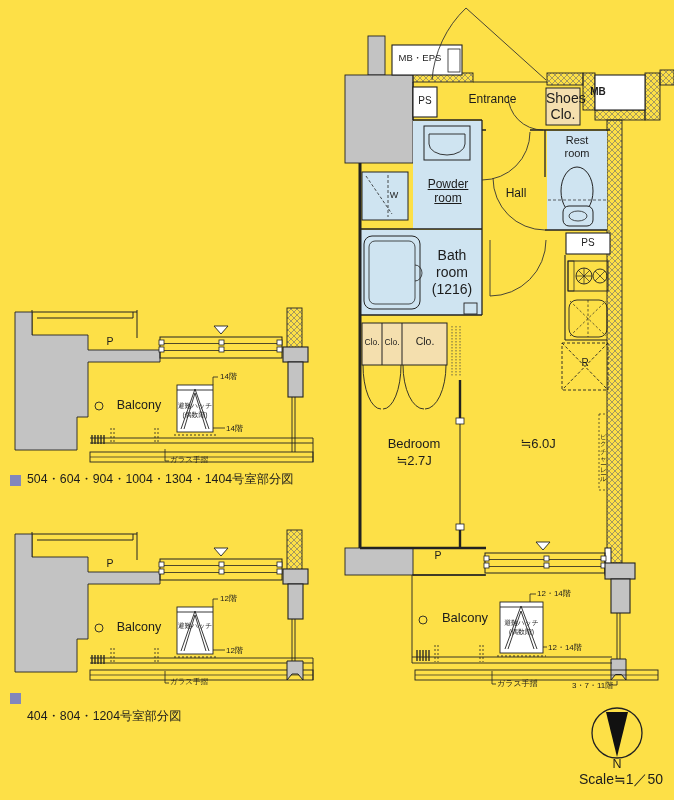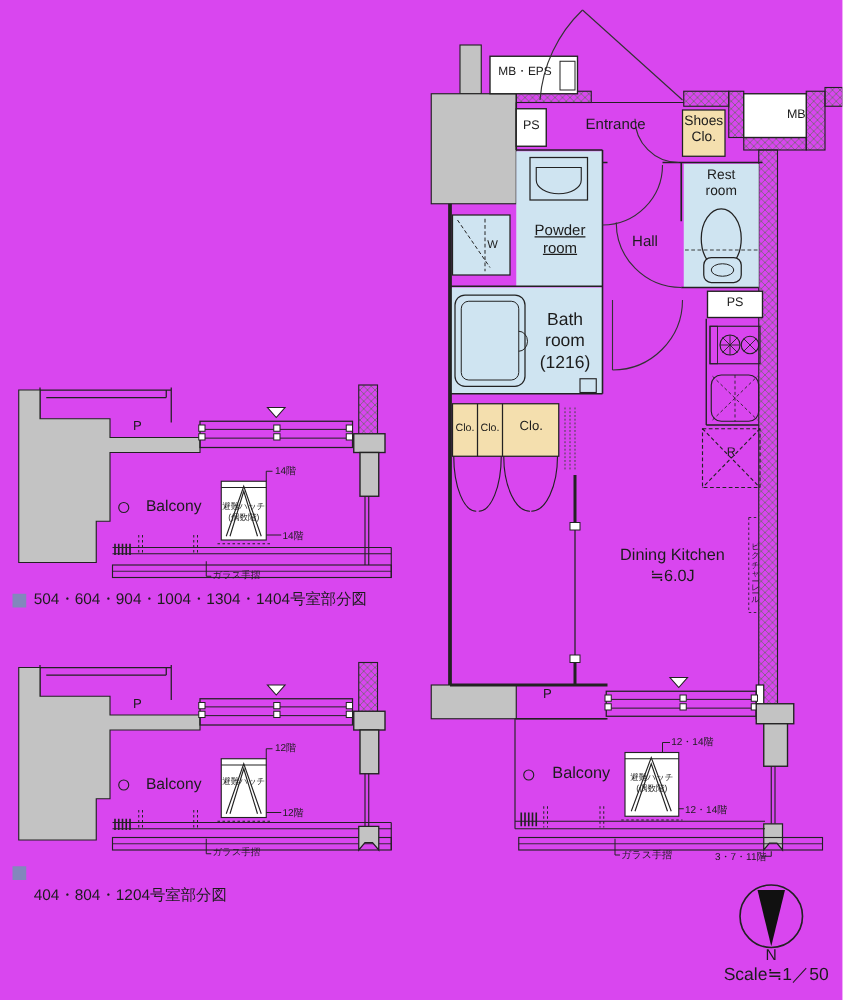--- a/index.html
+++ b/index.html
@@ -1,16 +1,16 @@
 <!DOCTYPE html>
 <html><head>
 <meta charset="utf-8">
 <style>
   html,body{margin:0;padding:0;background:#fff;}
-  #stage{position:relative;width:674px;height:800px;background:#d946ef;overflow:hidden;
+  #stage{position:relative;width:674px;height:800px;background:#fde047;overflow:hidden;
          font-family:"Liberation Sans","DejaVu Sans",sans-serif;}
   svg{position:absolute;left:0;top:0;}
   .lbl{position:absolute;color:#1c1c1c;text-align:center;line-height:1.14;white-space:nowrap;}
   .lbl span{display:block;}
   .left{text-align:left;}
   .vtext{writing-mode:vertical-rl;letter-spacing:1px;white-space:normal;}
   .bullet{position:absolute;width:11px;height:11px;background:#8287bc;}
 </style>
 </head>
 <body>
@@ -266,47 +266,50 @@
 
   <g>
     <circle cx="617" cy="733" r="25" fill="none" stroke="#222" stroke-width="1.3"></circle>
     <path d="M606,712 H628 L617,757 Z" fill="#111"></path>
   </g>
 </svg>
 
 <div class="lbl" style="left:392px;top:53px;width:56px;font-size:9.5px;">MB・EPS</div>
 <div class="lbl" style="left:413px;top:95px;width:24px;font-size:10px;">PS</div>
 <div class="lbl" style="left:450px;top:93px;width:85px;font-size:12px;">Entrance</div>
-<div class="lbl" style="left:546px;top:91px;width:34px;font-size:11px;">
+<div class="lbl" style="left:546px;top:91px;width:34px;font-size:14px;">
   <span>Shoes</span>
       <span>Clo.</span>
 </div>
-<div class="lbl" style="left:623px;top:86px;width:28px;font-size:10px;">MB</div>
+<div class="lbl" style="left:584px;top:86px;width:28px;font-size:10px;font-weight:bold;">MB</div>
 <div class="lbl" style="left:549px;top:134px;width:56px;font-size:11px;">
   <span>Rest</span>
       <span>room</span>
 </div>
 <div class="lbl" style="left:415px;top:178px;width:66px;font-size:12px;text-decoration:underline;">
   <span>Powder</span>
       <span>room</span>
 </div>
 <div class="lbl" style="left:384px;top:190px;width:20px;font-size:9px;">W</div>
 <div class="lbl" style="left:492px;top:187px;width:48px;font-size:12px;">Hall</div>
 <div class="lbl" style="left:422px;top:247px;width:60px;font-size:14px;line-height:1.2;">
   <span>Bath</span>
       <span>room</span>
       <span>(1216)</span>
 </div>
 <div class="lbl" style="left:566px;top:237px;width:44px;font-size:10px;">PS</div>
 <div class="lbl" style="left:576px;top:357px;width:18px;font-size:10px;">R</div>
 <div class="lbl" style="left:362px;top:338px;width:20px;font-size:8.5px;">Clo.</div>
 <div class="lbl" style="left:382px;top:338px;width:20px;font-size:8.5px;">Clo.</div>
 <div class="lbl" style="left:403px;top:336px;width:44px;font-size:10.5px;">Clo.</div>
+<div class="lbl" style="left:368px;top:436px;width:92px;font-size:13px;line-height:1.3;">
+  <span>Bedroom</span>
+      <span>≒2.7J</span>
+</div>
 <div class="lbl" style="left:466px;top:436px;width:144px;font-size:13px;line-height:1.3;">
-  <span>Dining Kitchen</span>
       <span>≒6.0J</span>
 </div>
 <div class="lbl vtext" style="left:600px;top:415px;height:78px;font-size:6.5px;">ピクチャーレール</div>
 <div class="lbl" style="left:428px;top:550px;width:20px;font-size:10.5px;">P</div>
 <div class="lbl" style="left:434px;top:611px;width:62px;font-size:13px;">Balcony</div>
 <div class="lbl" style="left:500px;top:618px;width:43px;font-size:6.8px;line-height:1.35;">
   <span>避難ハッチ</span>
       <span>(偶数階)</span>
 </div>
 <div class="lbl left" style="left:537px;top:589px;width:48px;font-size:8px;">12・14階</div>

